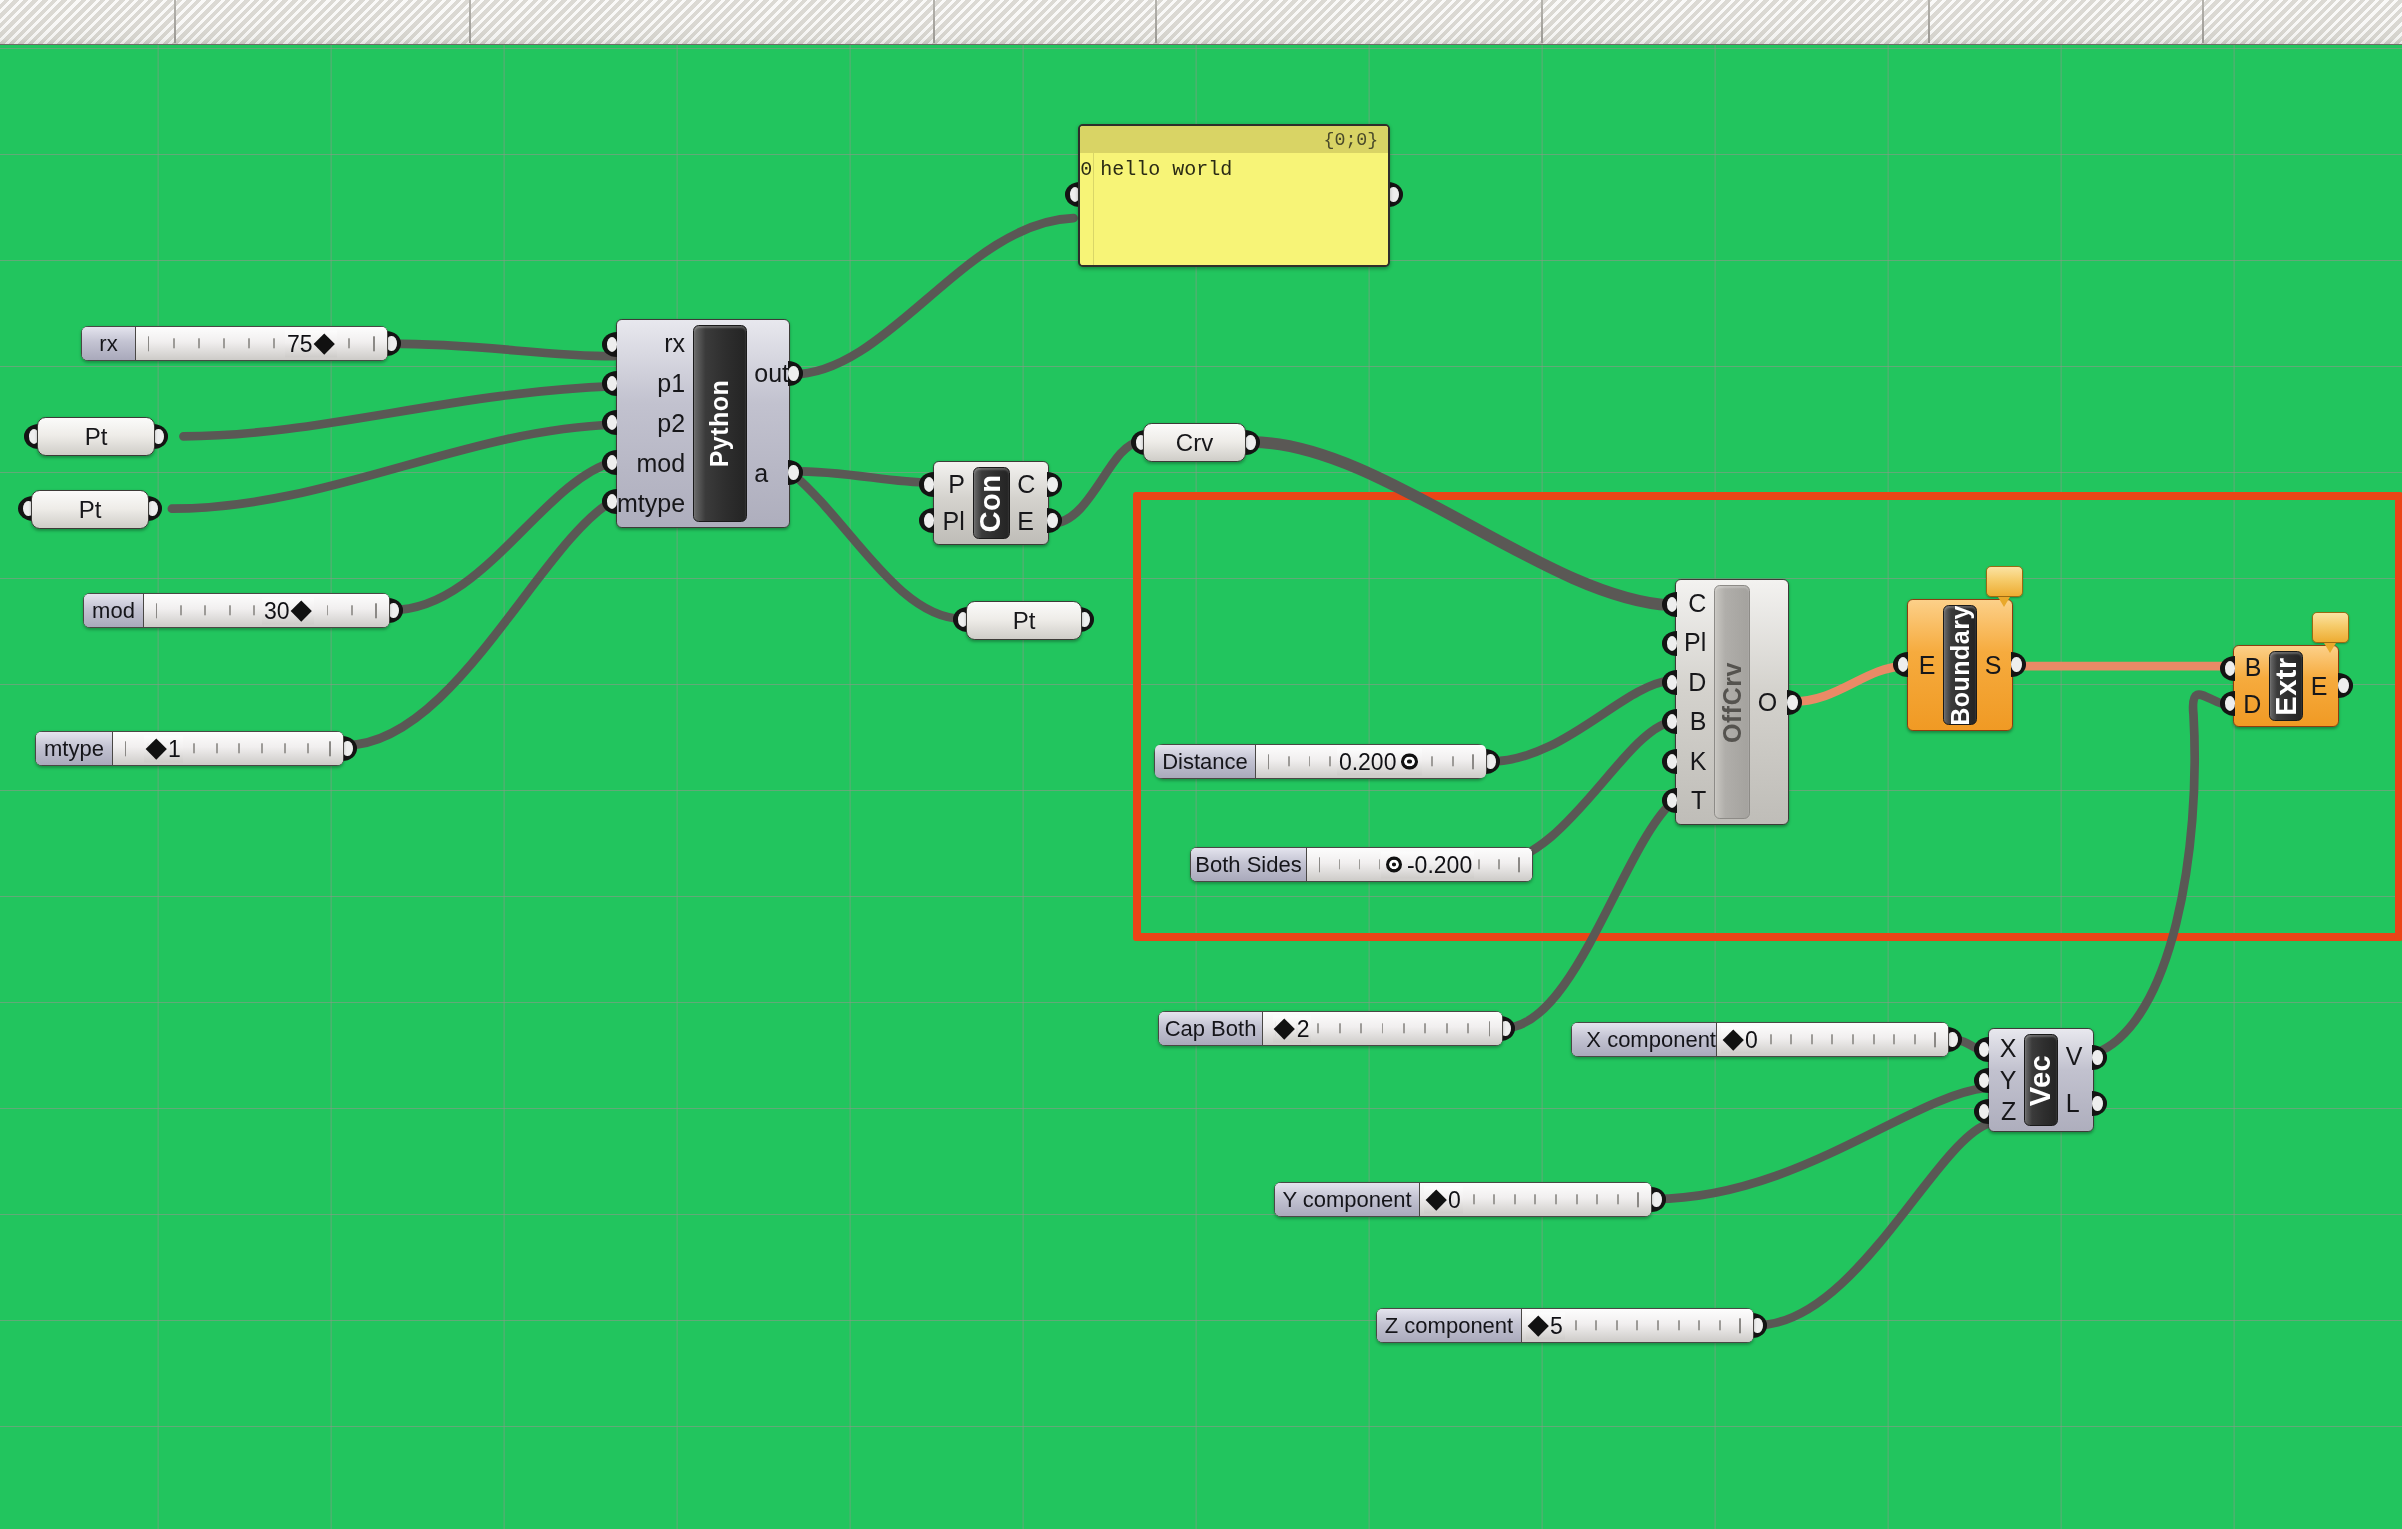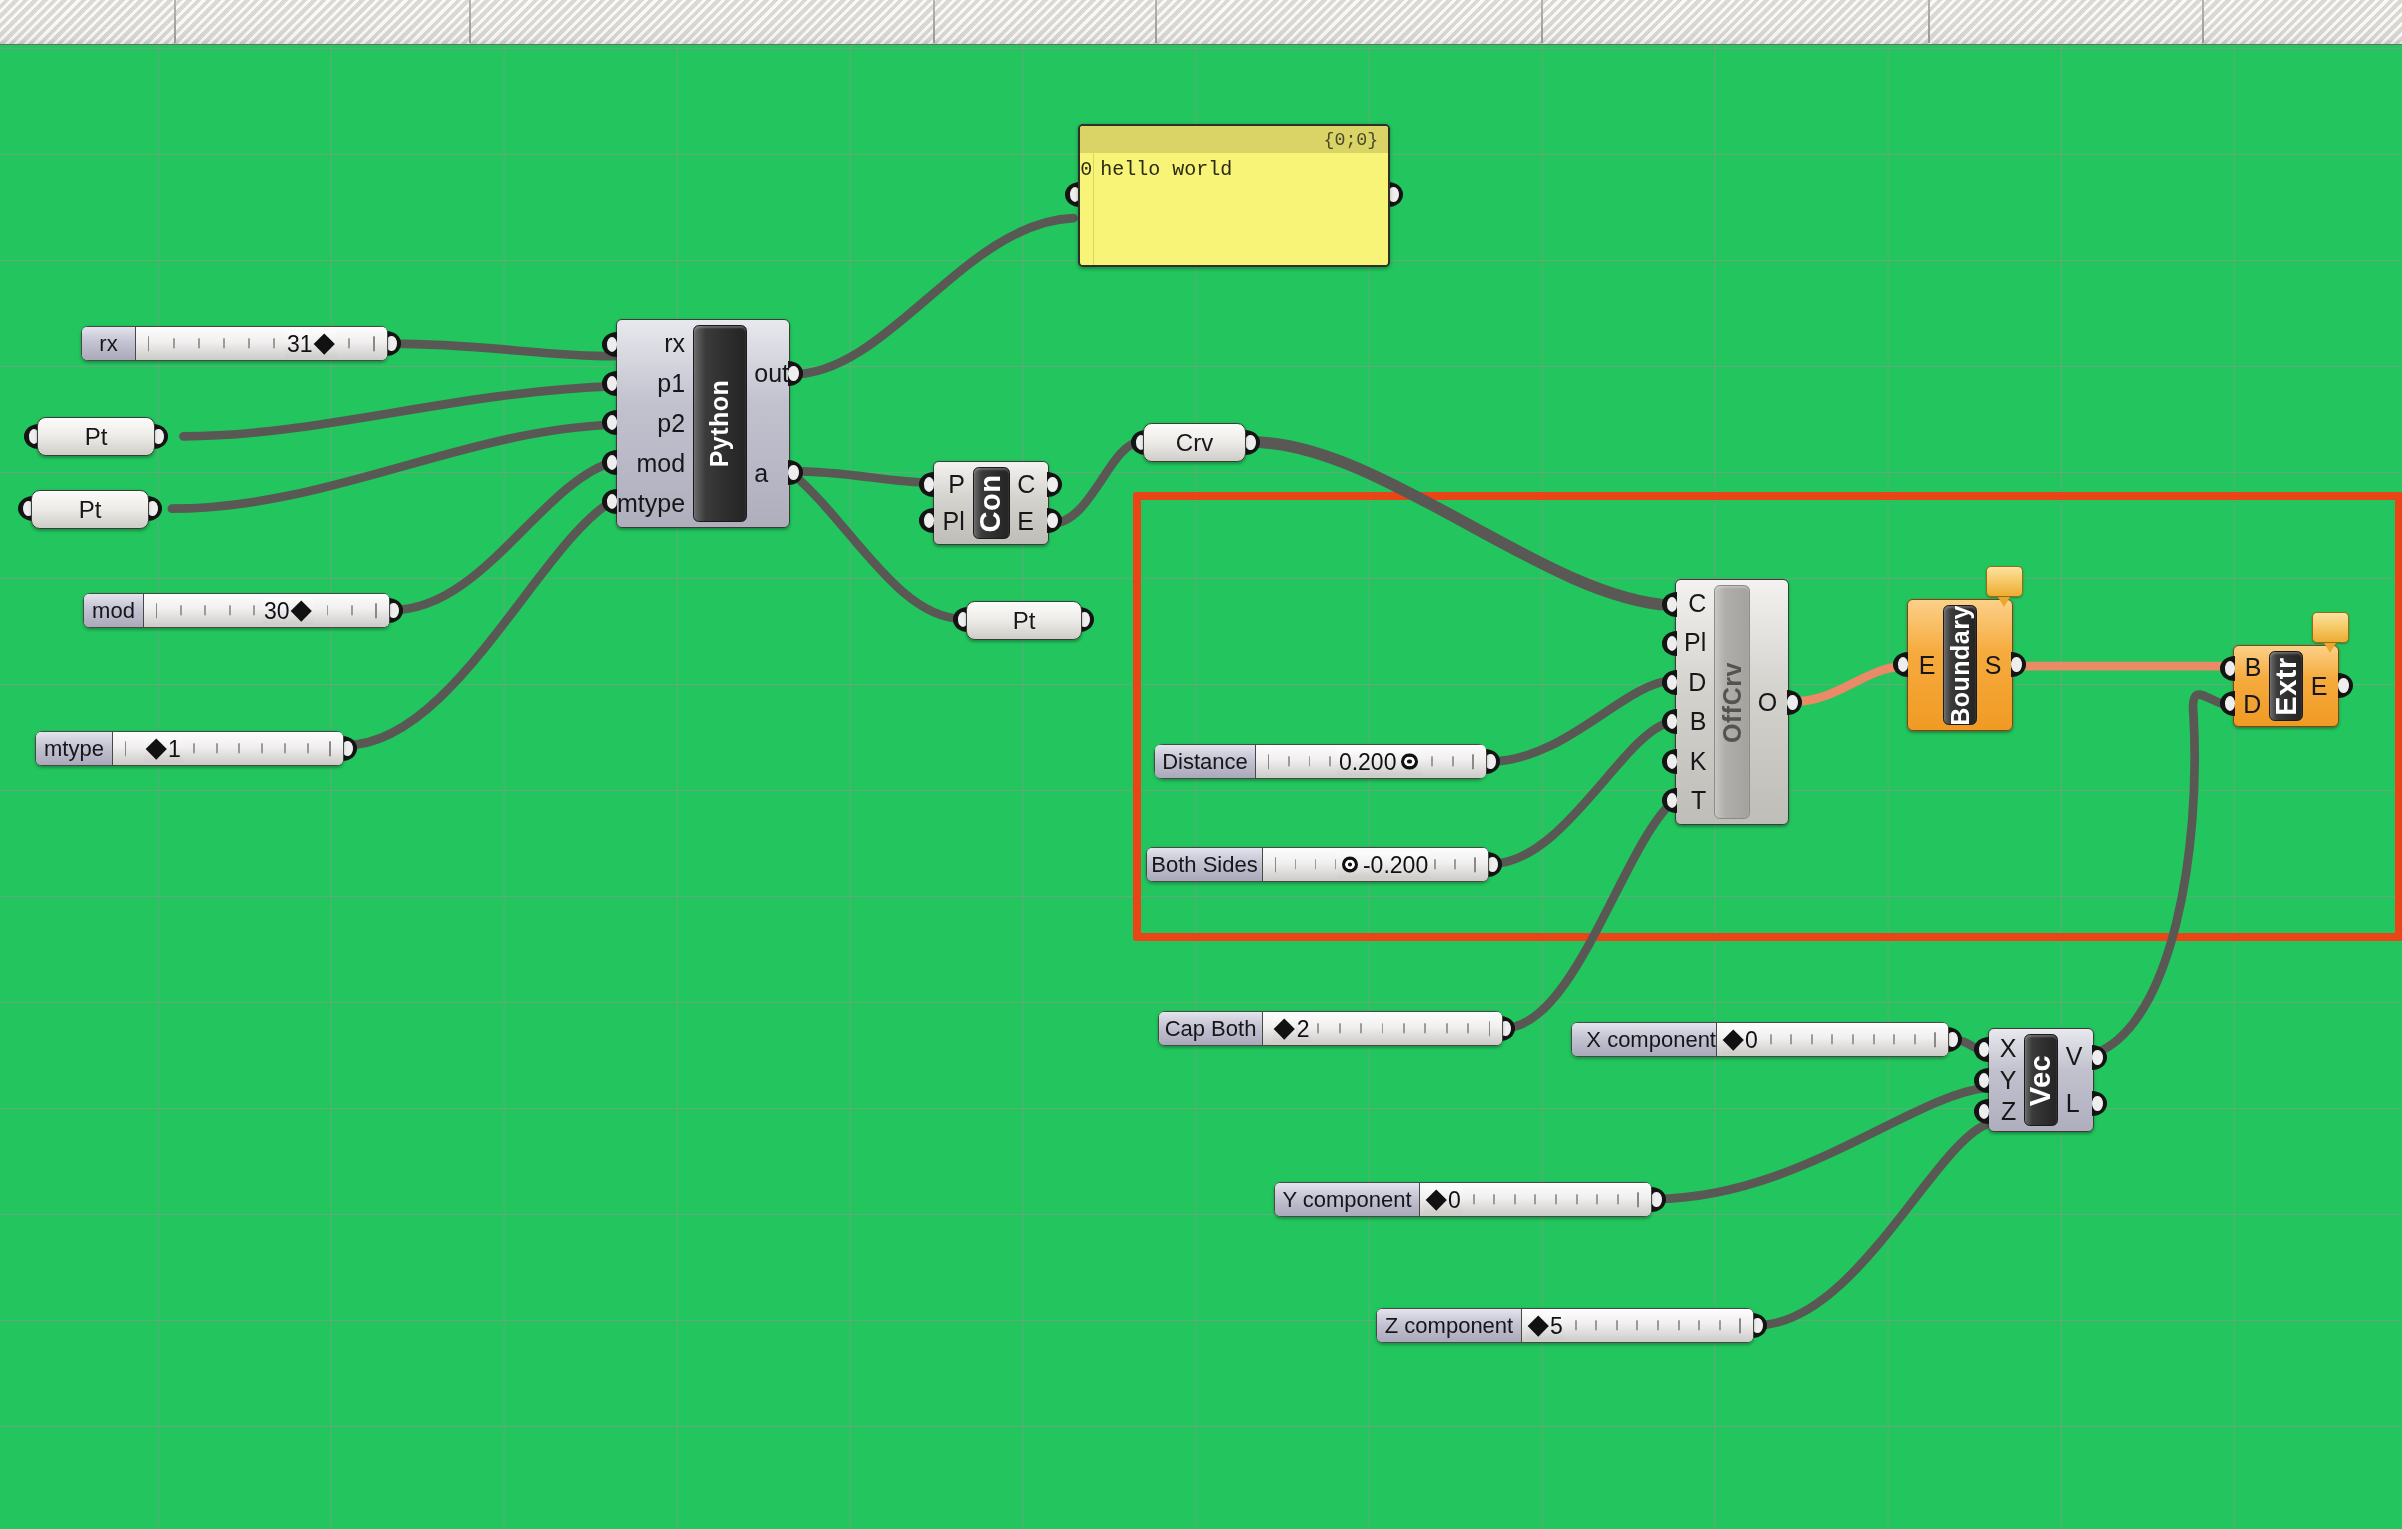--- a/index.html
+++ b/index.html
@@ -586,21 +586,21 @@
             <span></span>
             <span></span>
             <span></span>
             <span></span>
             <span></span>
             <span></span>
             <span></span>
             <span class="tall"></span>
           </div>
           <div class="slider-val" style="left: 149px;">
-            <span>31</span>
+            <span>75</span>
             <span class="grip-diamond"></span>
           </div>
         </div>
       </div>
       <div class="nub out" style="left: 388px; top: 598px;">
         <div class="hole"></div>
       </div>
       <div class="slider" style="left: 83px; top: 593px; width: 307px;">
         <div class="slider-name" style="width: 60px;">mod</div>
         <div class="slider-track">
@@ -667,21 +667,21 @@
           </div>
           <div class="slider-val" style="left: 81px;">
             <span>0.200</span>
             <span class="grip-circle"></span>
           </div>
         </div>
       </div>
       <div class="nub out" style="left: 1487px; top: 852px;">
         <div class="hole"></div>
       </div>
-      <div class="slider" style="left: 1146px; top: 847px; width: 343px;">
+      <div class="slider" style="left: 1190px; top: 847px; width: 343px;">
         <div class="slider-name" style="width: 116px;">Both Sides</div>
         <div class="slider-track">
           <div class="ticks">
             <span class="tall"></span>
             <span></span>
             <span></span>
             <span></span>
             <span></span>
             <span></span>
             <span></span>

